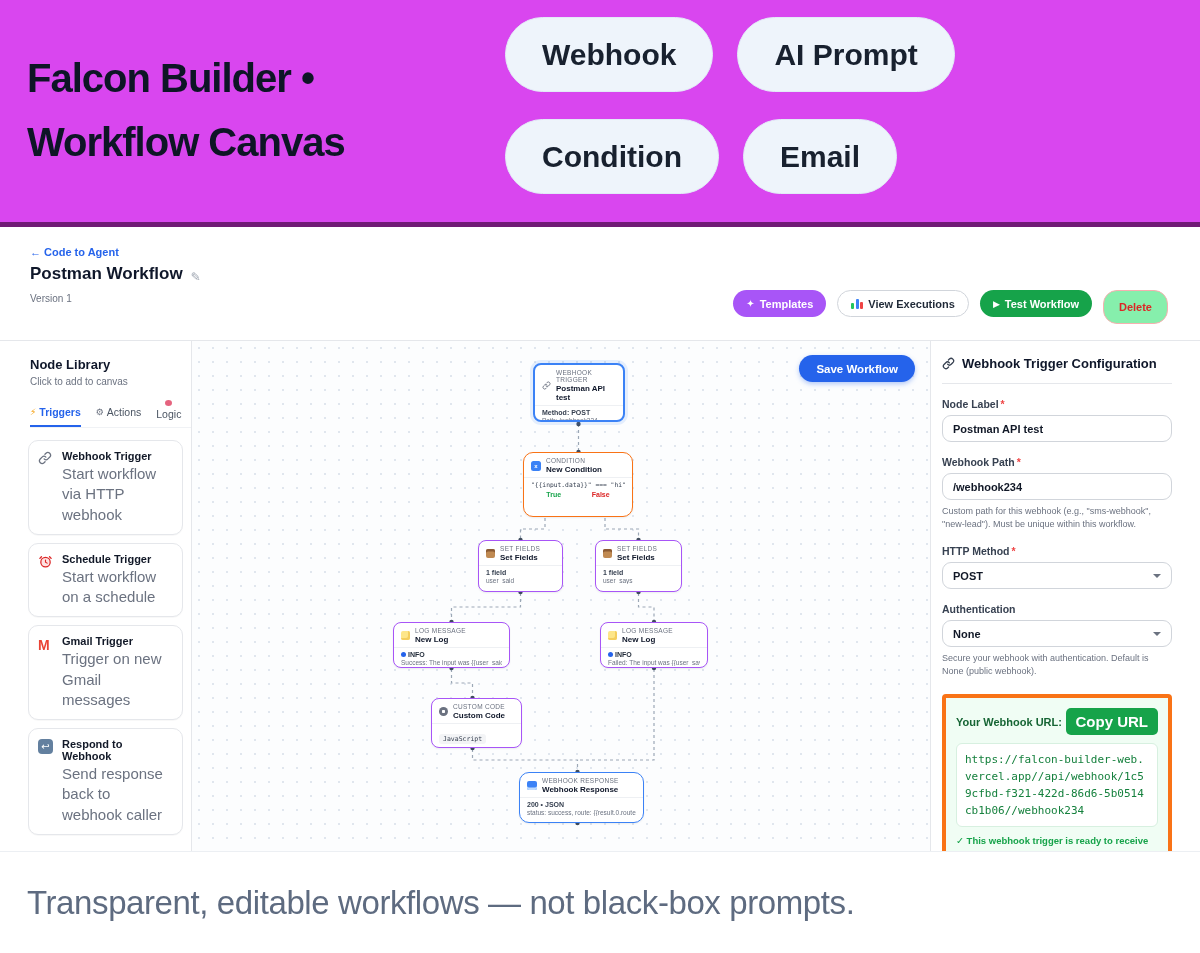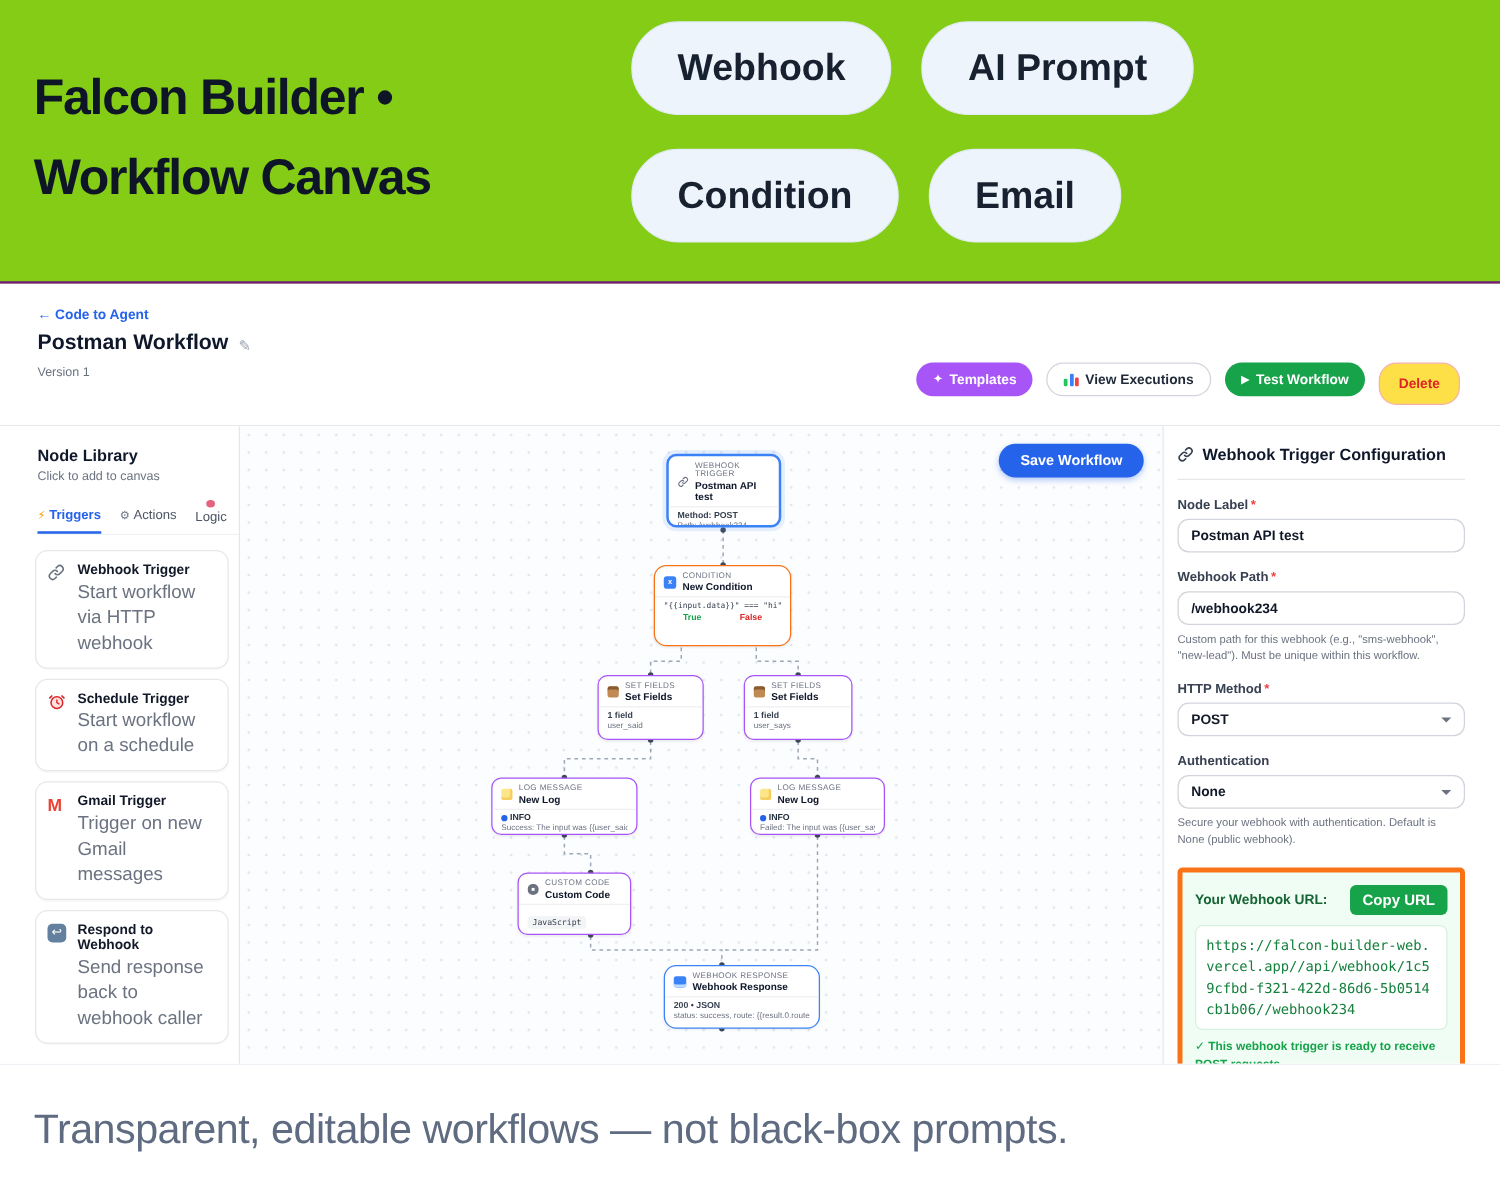--- a/index.html
+++ b/index.html
@@ -1,38 +1,38 @@
 <!DOCTYPE html>
 <html><head>
 <meta charset="utf-8">
 <style>
   * { margin:0; padding:0; box-sizing:border-box; }
   html,body { width:1200px; height:953px; background:#ffffff;
     font-family:"Liberation Sans","DejaVu Sans",sans-serif; color:#111827; overflow:hidden; position:relative; }
 
   
-  .hero { position:absolute; top:0; left:0; width:1200px; height:227px; background:#84cc16; border-bottom:2px solid #701a75; }
+  .hero { position:absolute; top:0; left:0; width:1200px; height:227px; background:#d946ef; border-bottom:5px solid #701a75; }
   .hero-title { position:absolute; left:27px; top:46px; font-size:40px; line-height:64px; font-weight:800; color:#0e1526; letter-spacing:-1px; }
   .pills { position:absolute; left:505px; top:17px; width:680px; display:flex; flex-wrap:wrap; gap:27px 24px; }
   .pill { height:75px; padding:0 36px; display:inline-flex; align-items:center; justify-content:center;
     background:#eef4fb; border:1px solid #e2ebf7; border-radius:40px; font-size:30px; font-weight:700; color:#18212f; cursor:pointer; }
 
   
   .appbar { position:absolute; top:227px; left:0; width:1200px; height:114px; background:#fff; border-bottom:1px solid #e5e7eb; }
   .back-link { position:absolute; left:30px; top:19px; font-size:11px; font-weight:600; color:#2563eb; cursor:pointer; }
   .wf-row { position:absolute; left:30px; top:37px; display:flex; align-items:flex-end; gap:8px; }
   .wf-title { font-size:17px; font-weight:800; color:#0f172a; }
   .pencil { font-size:12px; color:#9ca3af; cursor:pointer; }
   .version { position:absolute; left:30px; top:66px; font-size:10px; color:#6b7280; }
   .actions { position:absolute; right:32px; top:63px; display:flex; gap:11px; }
   .btn { height:27px; border-radius:14px; display:inline-flex; align-items:center; gap:5px; font-size:11px; font-weight:700; padding:0 13px; cursor:pointer; white-space:nowrap; }
   .btn-templates { background:#a855f7; color:#fff; }
   .btn-exec { background:#fff; border:1px solid #d1d5db; color:#1f2937; }
   .btn-test { background:#16a34a; color:#fff; }
-  .btn-delete { background:#fde047; border:1px solid #f5b0b0; color:#dc2626; padding:16px 15px; }
+  .btn-delete { background:#86efac; border:1px solid #f5b0b0; color:#dc2626; padding:16px 15px; }
   .spark { font-size:10px; }
   .mini-bars { display:flex; align-items:flex-end; gap:1.5px; height:10px; }
   .mini-bars i { width:3px; border-radius:1px; display:block; }
   .mini-bars i:nth-child(1){ height:6px; background:#22c55e; }
   .mini-bars i:nth-child(2){ height:10px; background:#3b82f6; }
   .mini-bars i:nth-child(3){ height:7px; background:#ef4444; }
   .play { font-size:9px; }
 
   
   .main { position:absolute; top:341px; left:0; width:1200px; height:511px; background:#fff; border-bottom:1px solid #eceff3; overflow:hidden;text-decoration:underline; }
@@ -99,21 +99,21 @@
   .req { color:#ef4444; margin-left:2px; }
   .f-input { margin-top:5px; width:100%; height:27px; border:1px solid #d1d5db; border-radius:9px; padding:0 10px;
     font-family:"Liberation Sans","DejaVu Sans",sans-serif; font-size:11px; font-weight:600; color:#111827; background:#fff; outline:none; }
   .f-select { margin-top:5px; width:100%; height:27px; border:1px solid #d1d5db; border-radius:9px; padding:0 10px;
     display:flex; align-items:center; justify-content:space-between; font-size:11px; font-weight:600; color:#111827; cursor:pointer; background:#fff; }
   .chev { width:0; height:0; border-left:4px solid transparent; border-right:4px solid transparent; border-top:4.5px solid #6b7280; }
   .f-help { margin-top:5px; font-size:9px; color:#6b7280; line-height:1.45; }
   .url-box { margin-top:16px; background:#f0fdf4; border:4px solid #f97316; border-radius:4px; padding:10px; }
   .url-head { display:flex; align-items:center; justify-content:space-between; }
   .url-label { font-size:11px; font-weight:700; color:#166534; }
-  .copy-btn { background:#16a34a; color:#fff; font-size:12px; font-weight:700; padding:5px 10px; border-radius:5px; cursor:pointer; }
+  .copy-btn { background:#16a34a; color:#fff; font-size:15px; font-weight:700; padding:5px 10px; border-radius:5px; cursor:pointer; }
   .url-code { margin-top:8px; background:#fff; border:1px solid #d7f0e0; border-radius:6px; padding:7px 8px;
     font-family:"DejaVu Sans Mono",monospace; font-size:11px; color:#15803d; line-height:1.55; word-break:break-all; }
   .url-ready { margin-top:7px; font-size:9.5px; font-weight:600; color:#16a34a; line-height:1.45; }
 
   
   .caption { position:absolute; left:27px; top:884px; font-size:33px; font-weight:400; color:#5e6b80; letter-spacing:-0.4px; }
 </style>
 </head>
 <body>
 
@@ -354,35 +354,35 @@
       </div>
       <div class="node-body">
         <div class="info-row">
             <span class="info-dot"></span>
             <span class="info-txt">INFO</span>
           </div>
         <div class="nb-dim">Failed: The input was {{user_says}}</div>
       </div>
     </div>
 
-    <div class="node" style="left:222px; top:357px; width:91px; height:50px;">
+    <div class="node" style="left:239px; top:357px; width:91px; height:50px;">
       <div class="node-head">
         <span class="icon-gearc"></span>
         <span>
           <div class="node-kind">CUSTOM CODE</div>
           <div class="node-title">Custom Code</div>
         </span>
       </div>
       <div class="node-body">
         <span class="lang-badge">JavaScript</span>
         <div class="code-line">function nowInTZ(tz) {</div>
       </div>
     </div>
 
-    <div class="node n-blue" style="left:339px; top:431px; width:125px; height:51px; border-radius:10px;">
+    <div class="node n-blue" style="left:327px; top:431px; width:125px; height:51px; border-radius:10px;">
       <div class="node-head">
         <span class="icon-resp"></span>
         <span>
           <div class="node-kind">WEBHOOK RESPONSE</div>
           <div class="node-title">Webhook Response</div>
         </span>
       </div>
       <div class="node-body">
         <div class="nb-strong">200 • JSON</div>
         <div class="nb-dim">status: success, route: {{result.0.route...</div>

